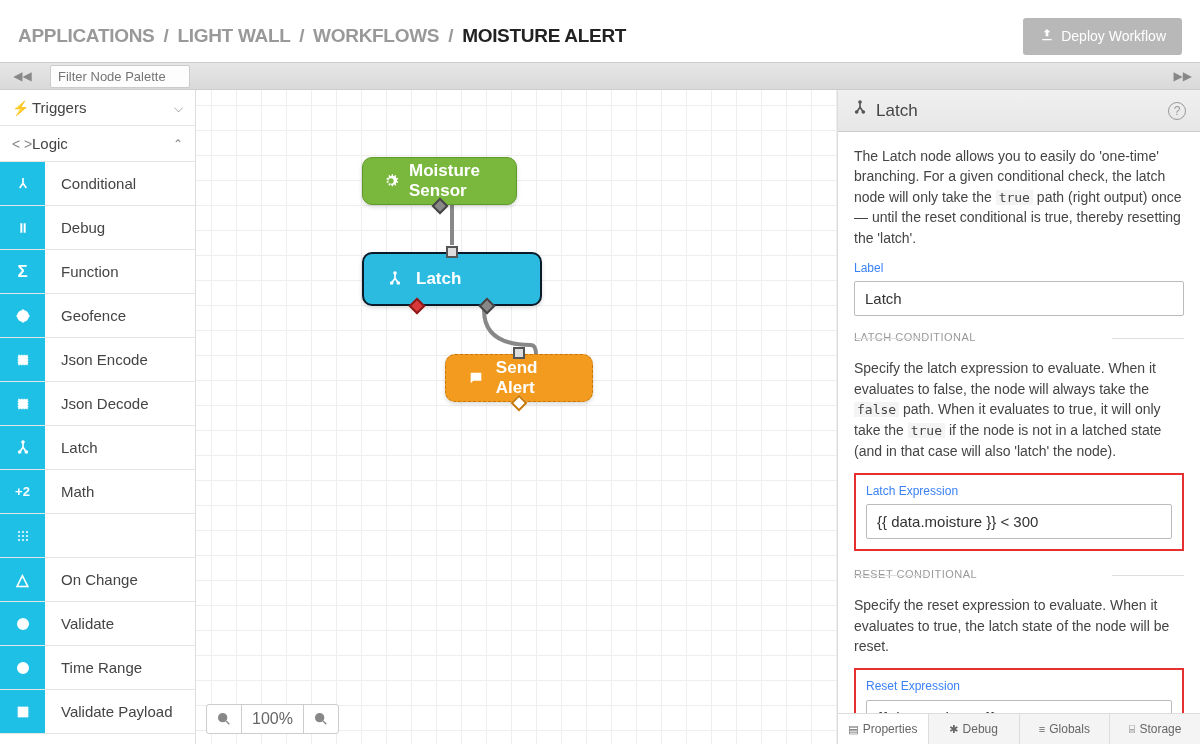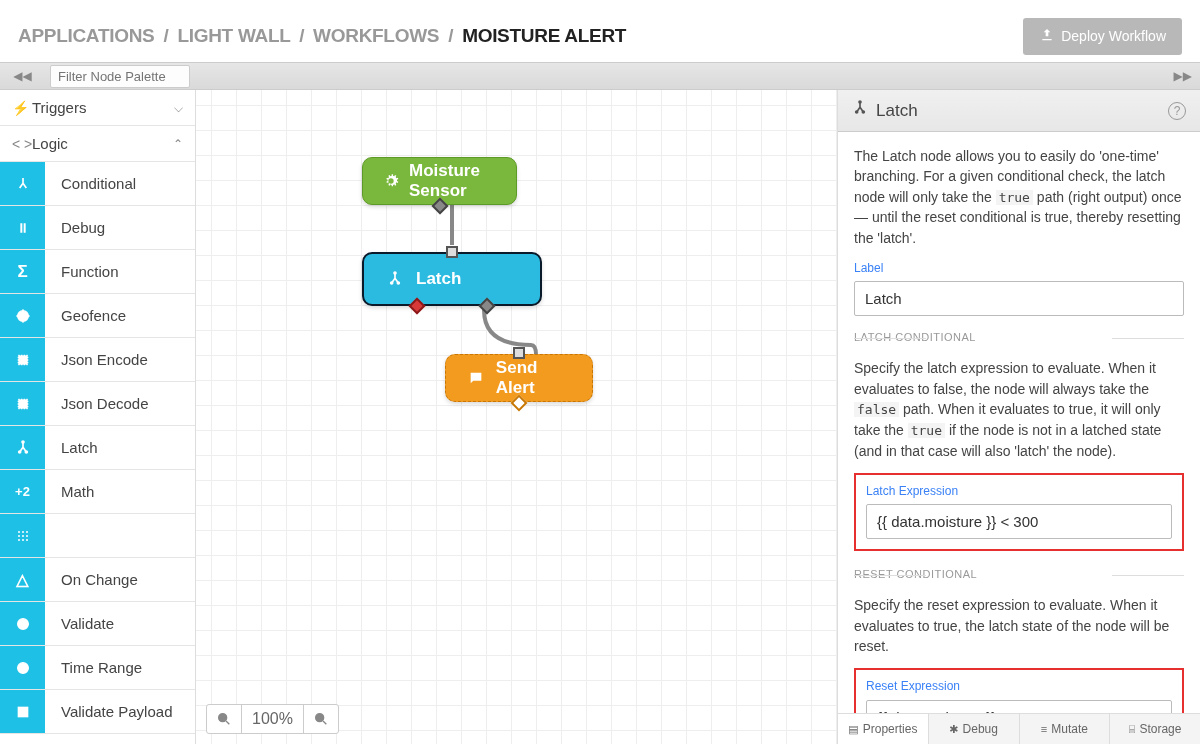--- a/index.html
+++ b/index.html
@@ -343,21 +343,21 @@
       <div class="tab">
           <span class="ticon">▤</span>
           <span>Properties</span>
         </div>
       <div class="tab">
           <span class="ticon">✱</span>
           <span>Debug</span>
         </div>
       <div class="tab">
           <span class="ticon">≡</span>
-          <span>Mutate</span>
+          <span>Globals</span>
         </div>
       <div class="tab">
           <span class="ticon">⌸</span>
           <span>Storage</span>
         </div>
     </div>
   </div>
 </div>
 
 </body></html>

